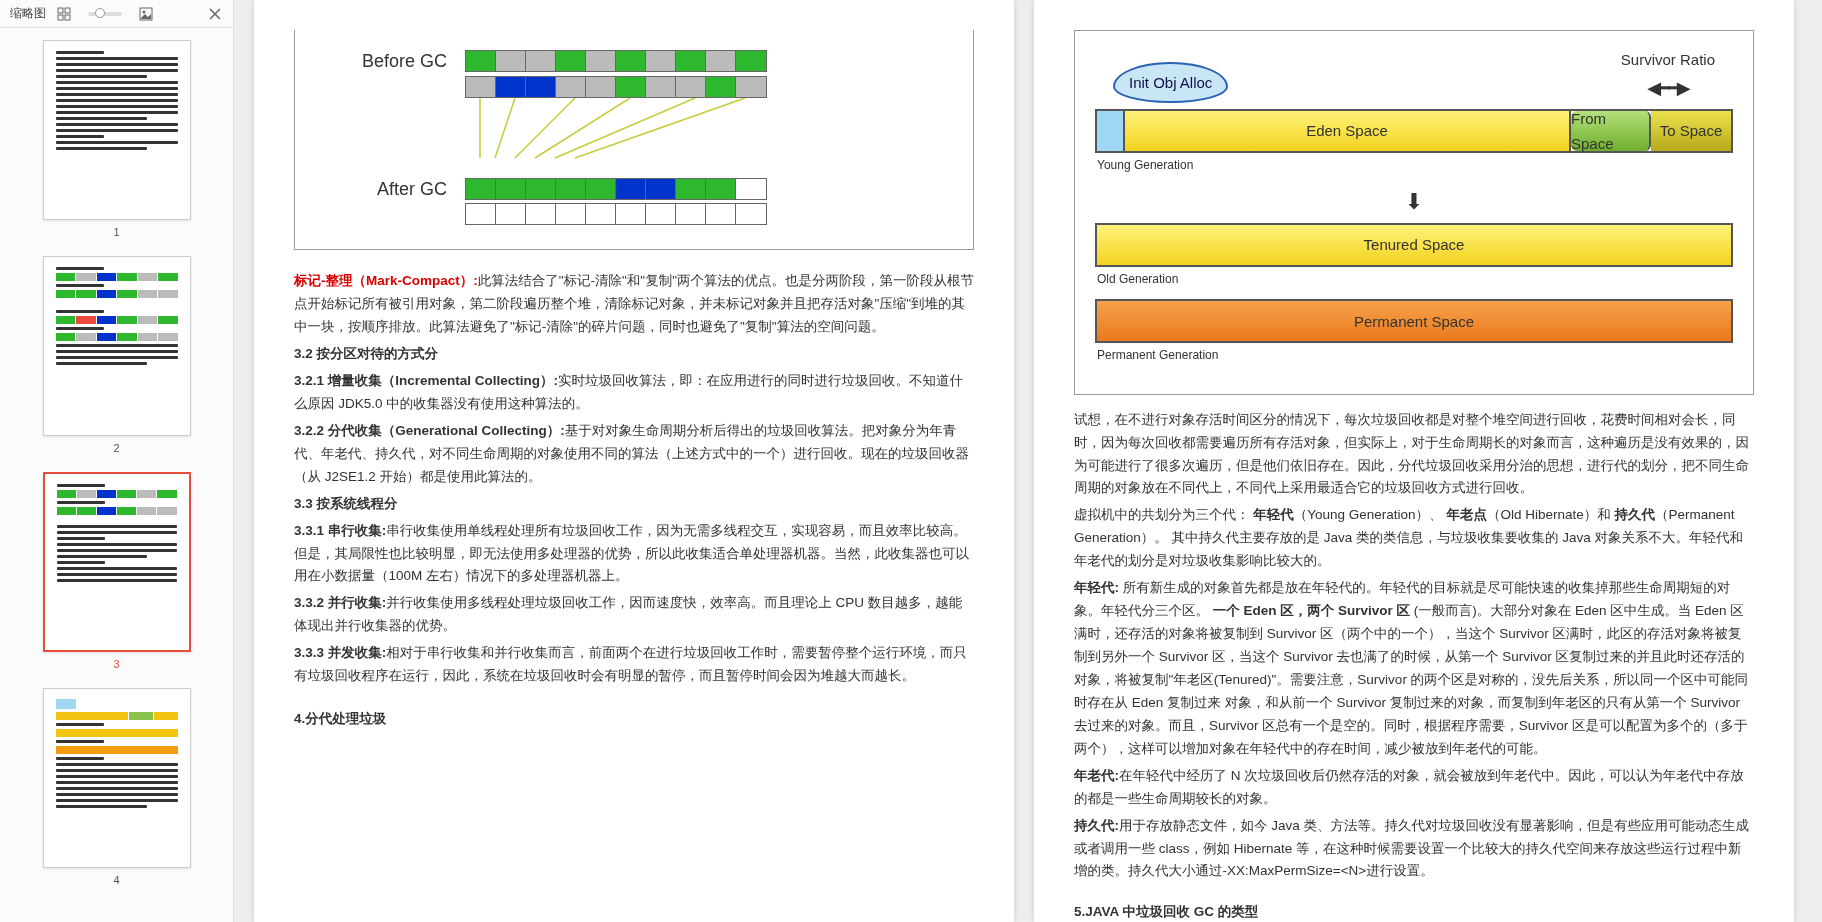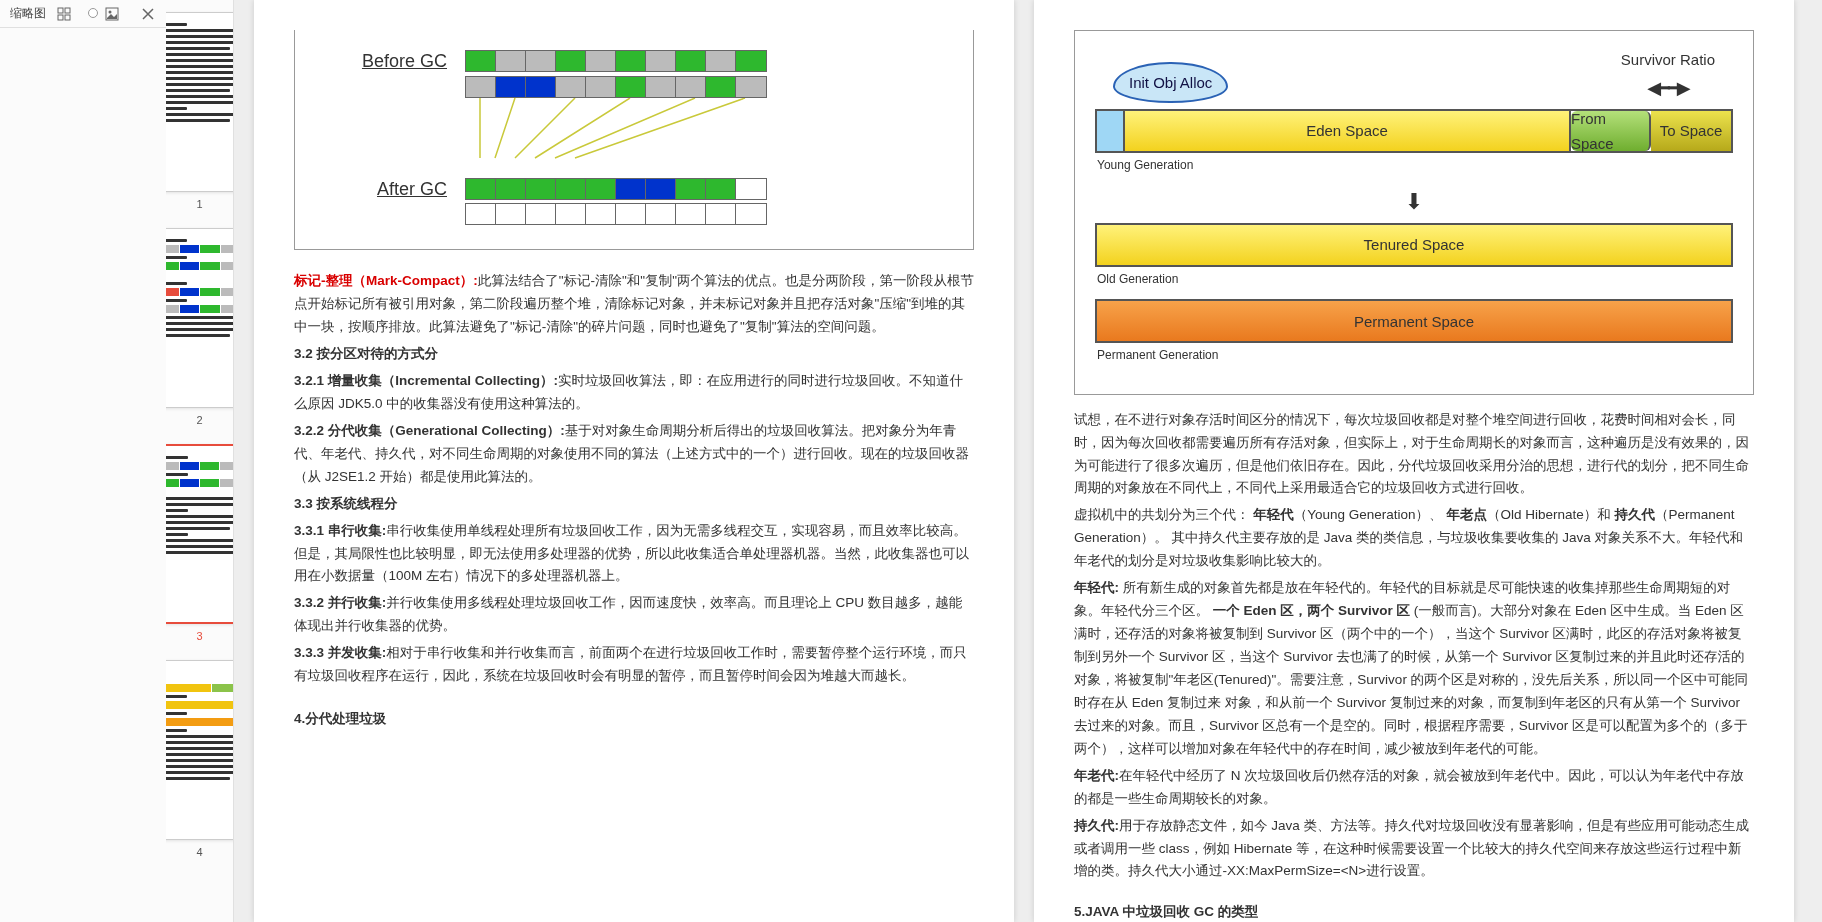--- a/index.html
+++ b/index.html
@@ -15,21 +15,21 @@
     width: 1822px;
     height: 922px;
     background: #fff;
   }
   
   .sidebar {
     width: 234px;
     background: #fbfbfb;
     border-right: 1px solid #e0e0e0;
     display: flex;
-    flex-direction: row;
+    flex-direction: column;
   }
   .sidebar-header {
     height: 28px;
     border-bottom: 1px solid #e0e0e0;
     display: flex;
     align-items: center;
     padding: 0 10px;
     gap: 10px;
     font-size: 12px;
     color: #444;
@@ -119,21 +119,21 @@
   .red { color: #d90000; font-weight: bold; }
   .bold { font-weight: bold; }
 
   
   .gc-box {
     border: 1px solid #999;
     border-top: none;
     padding: 10px 0 24px 0;
     margin-bottom: 20px;
   }
-  .gc-row { display: flex; align-items: center; margin: 6px 0 0 40px; text-decoration: underline; }
+  .gc-row { display: flex; align-items: center; margin: 6px 0 0 40px; }
   .gc-label { width: 130px; text-align: right; font-size: 18px; font-weight: 500; padding-right: 18px;}
   .cells { display: flex; border: 1px solid #666; }
   .cells .c { width: 30px; height: 20px; border-right: 1px solid #666; }
   .cells .c:last-child { border-right: none; }
   .gc-after-spacer { height: 70px; position: relative; }
 
   
   .gen-box {
     border: 1px solid #999;
     padding: 16px 20px 18px 20px;

